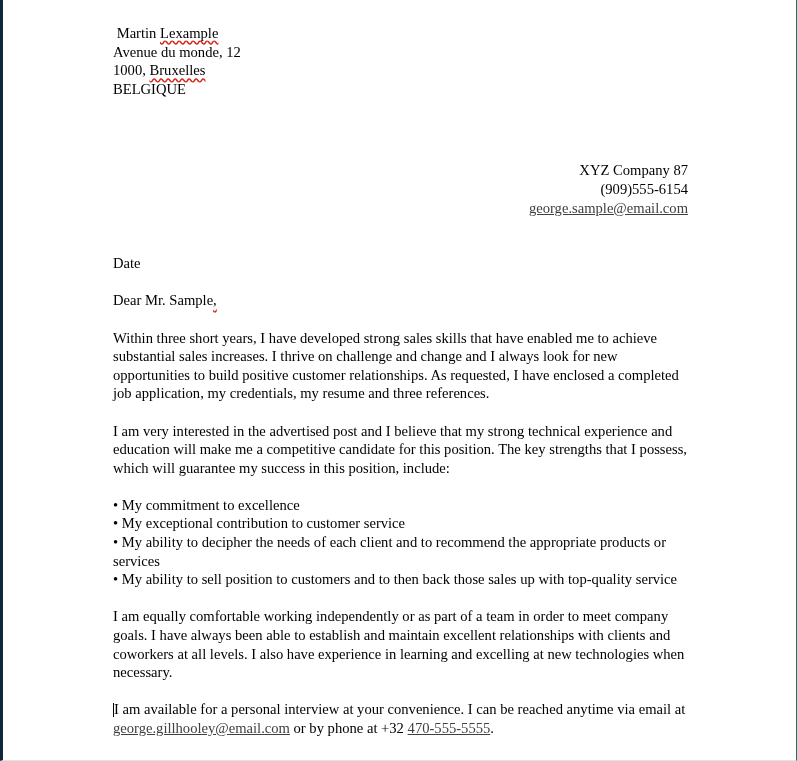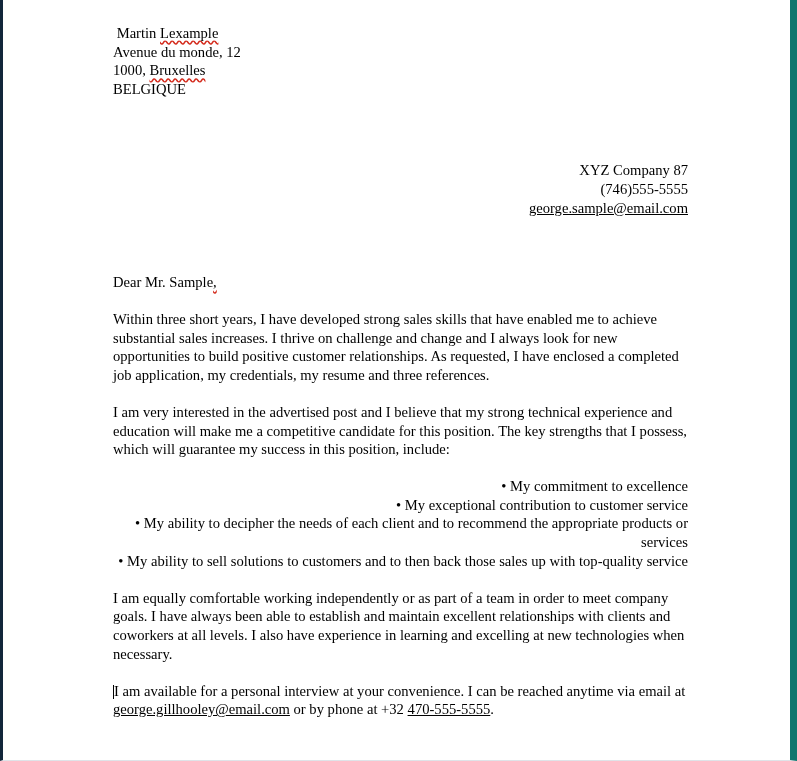--- a/index.html
+++ b/index.html
@@ -10,21 +10,21 @@
   body {
     font-family: "Liberation Serif", "DejaVu Serif", serif;
   }
   .page {
     position: relative;
     width: 797px;
     height: 761px;
     background: #ffffff;
     box-sizing: border-box;
     border-left: 3px solid #12263a;
-    border-right: 7px solid #0f766e;
+    border-right: 1px solid #0f766e;
     border-bottom: 1px solid #dfe3e8;
     overflow: hidden;
   }
   .doc-body {
     position: absolute;
     left: 110px;
     top: 24px;
     width: 575px;
     font-size: 14.6px;
     line-height: 18.6px;
@@ -43,24 +43,23 @@
   .para {
     margin: 0;
     text-align: left;
   }
   .gap-sm { height: 18.6px; }
   .gap-md { height: 19px; }
   .gap-lg { height: 37px; }
   .bullet-line {
     margin: 0;
     white-space: normal;
-    text-align: right;
   }
   .link {
-    color: #000000;
+    color: #404040;
     text-decoration: underline;
     cursor: pointer;
   }
   
   .sp {
     text-decoration: underline wavy #d42a1c;
     text-decoration-skip-ink: none;
     text-underline-offset: 2px;
   }
   .caret {
@@ -83,46 +82,47 @@
 
     <div class="sender-block">
       <div class="addr-line">&nbsp;<span>Martin</span> <span class="sp">Lexample</span></div>
       <div class="addr-line">Avenue du monde, 12</div>
       <div class="addr-line"><span>1000, </span><span class="sp">Bruxelles</span></div>
       <div class="addr-line">BELGIQUE</div>
     </div>
 
     <div class="recipient-block">
       <div>XYZ Company 87</div>
-      <div>(746)555-5555</div>
+      <div>(909)555-6154</div>
       <div><a class="link" href="#">george.sample@email.com</a></div>
     </div>
 
     <div class="gap-lg"></div>
 
+    <div class="date-line">Date</div>
 
     <div class="gap-sm"></div>
 
     <div class="para"><span>Dear Mr. Sample</span><span class="sp">,</span></div>
 
     <div class="gap-sm"></div>
 
     <p class="para">Within three short years, I have developed strong sales skills that have enabled me to achieve substantial sales increases. I thrive on challenge and change and I always look for new opportunities to build positive customer relationships. As requested, I have enclosed a completed job application, my credentials, my resume and three references.</p>
 
     <div class="gap-sm"></div>
 
     <p class="para">I am very interested in the advertised post and I believe that my strong technical experience and education will make me a competitive candidate for this position. The key strengths that I possess, which will guarantee my success in this position, include:</p>
 
     <div class="gap-sm"></div>
 
     <div>
       <div class="bullet-line"><span>•</span> <span>My commitment to excellence</span></div>
       <div class="bullet-line"><span>•</span> <span>My exceptional contribution to customer service</span></div>
       <div class="bullet-line"><span>•</span> <span>My ability to decipher the needs of each client and to recommend the appropriate products or services</span></div>
-      <div class="bullet-line"><span>•</span> <span>My ability to sell solutions to customers and to then back those sales up with top-quality service</span></div>
+      <div class="bullet-line"><span>•</span> <span>My ability to sell position to customers and to then back those sales up with top-quality service</span></div>
     </div>
 
     <div class="gap-sm"></div>
 
     <p class="para">I am equally comfortable working independently or as part of a team in order to meet company goals. I have always been able to establish and maintain excellent relationships with clients and coworkers at all levels. I also have experience in learning and excelling at new technologies when necessary.</p>
 
     <div class="gap-sm"></div>
 
     <p class="para"><span class="caret"></span><span>I am available for a personal interview at your convenience. I can be reached anytime via email at </span><a class="link" href="#">george.gillhooley@email.com</a><span> or by phone at +32 </span><a class="link" href="#">470-555-5555</a><span>.</span></p>
 

